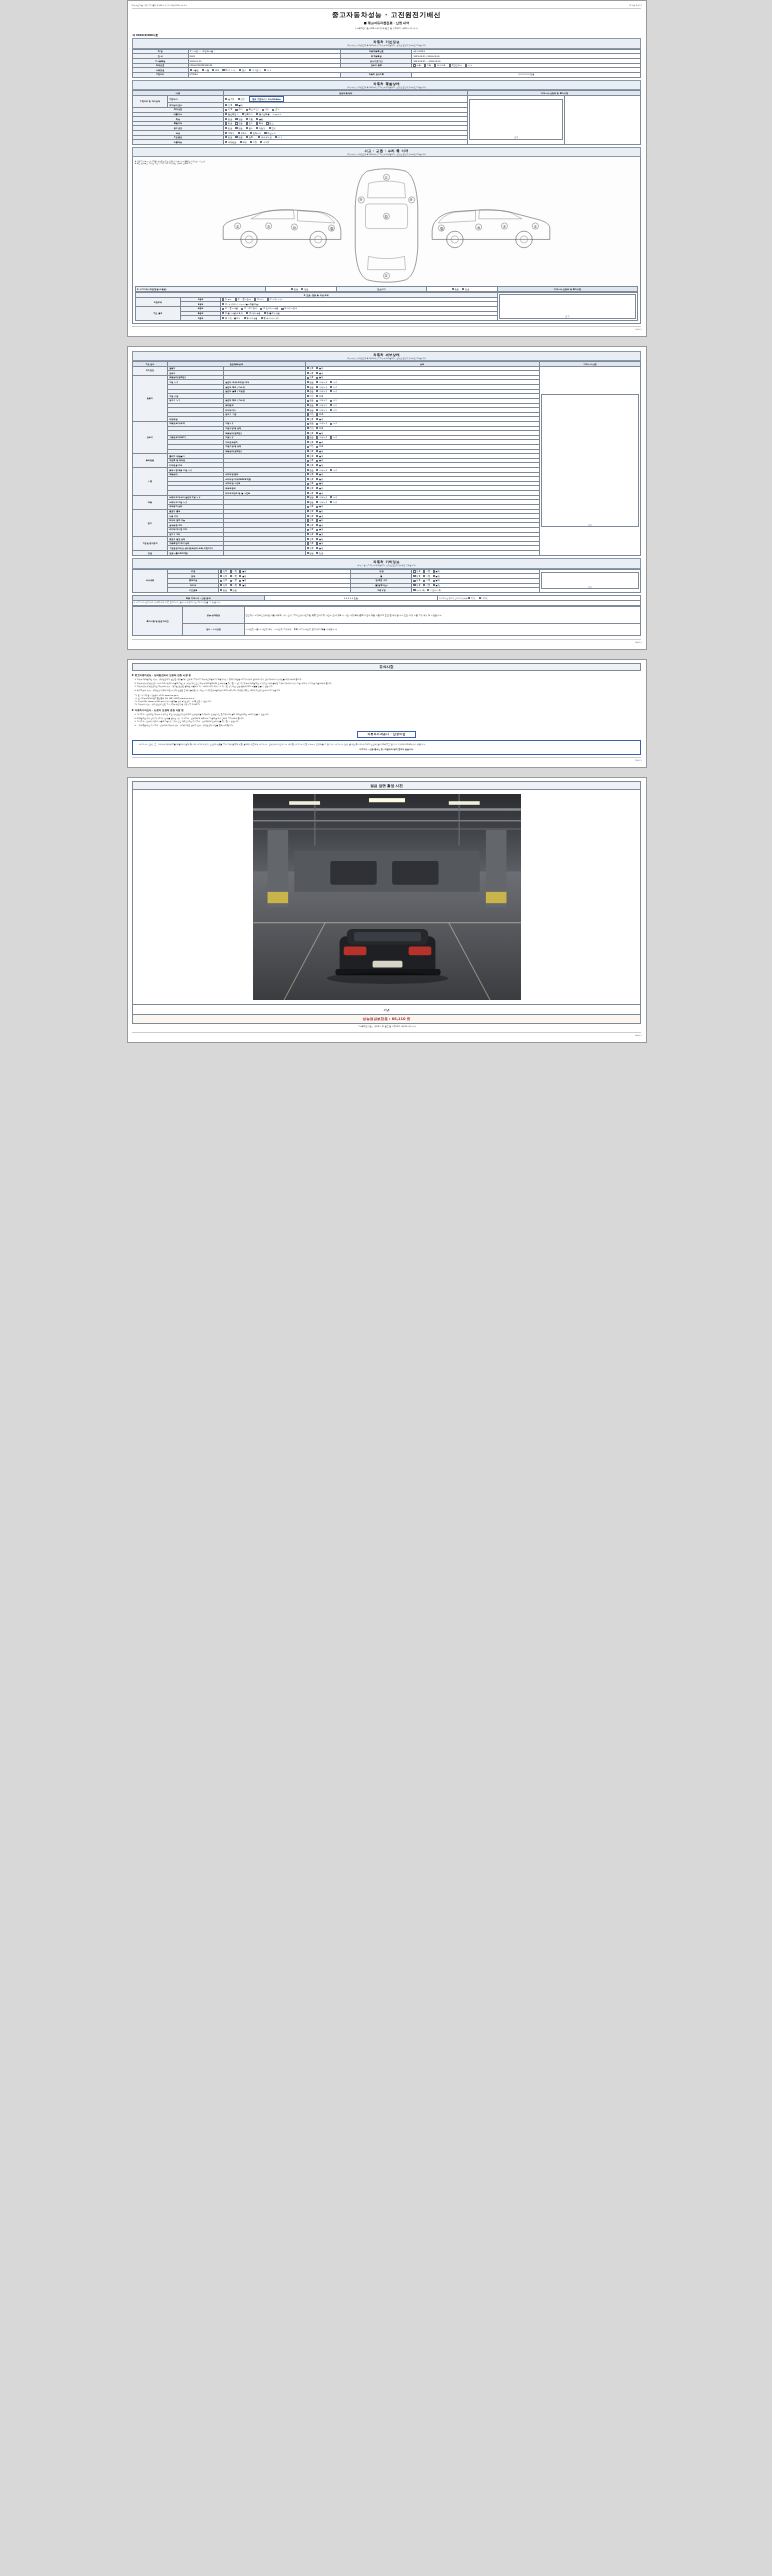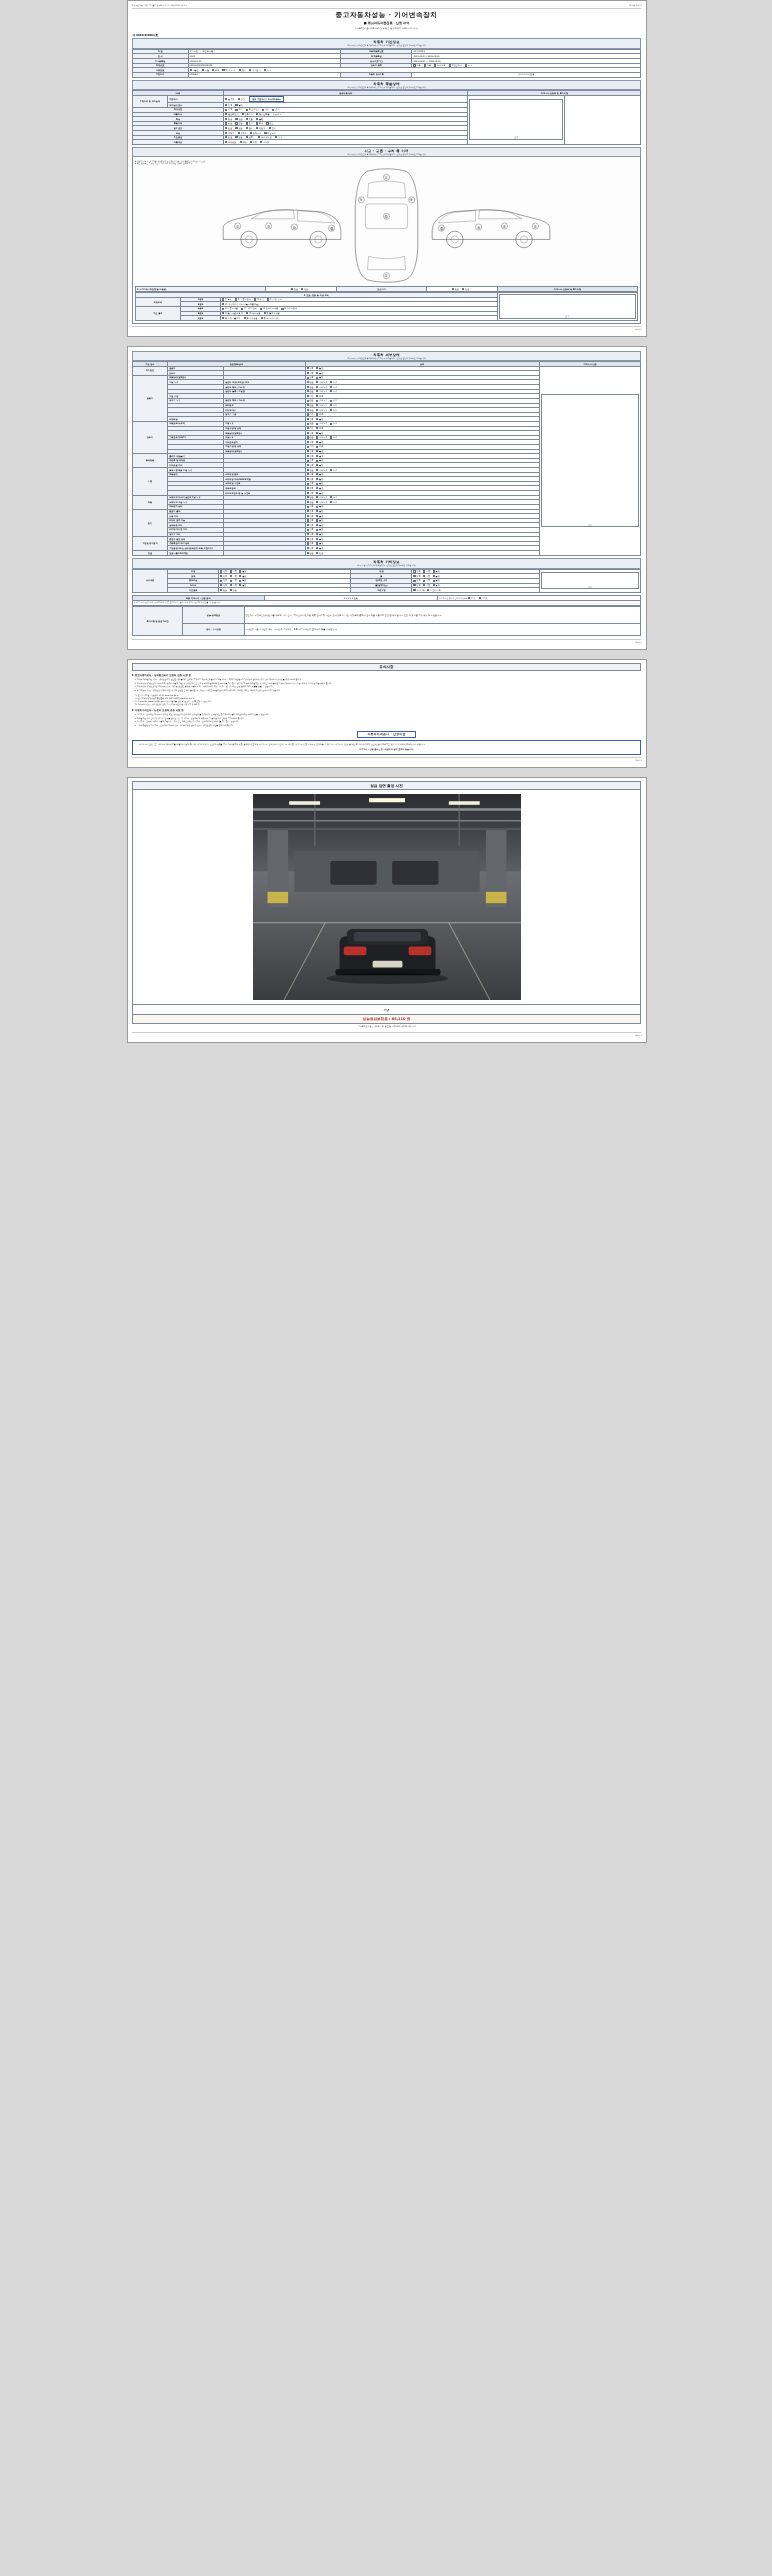--- a/index.html
+++ b/index.html
@@ -218,21 +218,21 @@
 <body>
 
 <div class="page">
 
   <div class="sheet">
     <div class="sheet-top-strip">
       <span>자동차관리법 시행규칙 [별지 제120호서식] &lt;개정 2021.11.9.&gt;</span>
       <span>(3쪽중 제1쪽)</span>
     </div>
 
-    <div class="doc-title">중고자동차성능 · 기어변속장치</div>
+    <div class="doc-title">중고자동차성능 · 고전원전기배선</div>
     <div class="doc-subtitle">■ 중고자동차점검표 · 산정 내역</div>
     <div class="doc-subtitle2">(자동차관리법 제58조제1항 및 같은 법 시행규칙 제120조에 따라)</div>
     <div class="docno">제 9601(0)008자호</div>
 
     <div class="section-band">
       <div class="t">자동차 기본정보</div>
       <div class="s">(자동차성능·상태점검자 및 제3자에 중고자동차 매매업자가 · 산정을 점검자 경우에만 기재합니다)</div>
     </div>
     <table class="grid">
       <colgroup>

